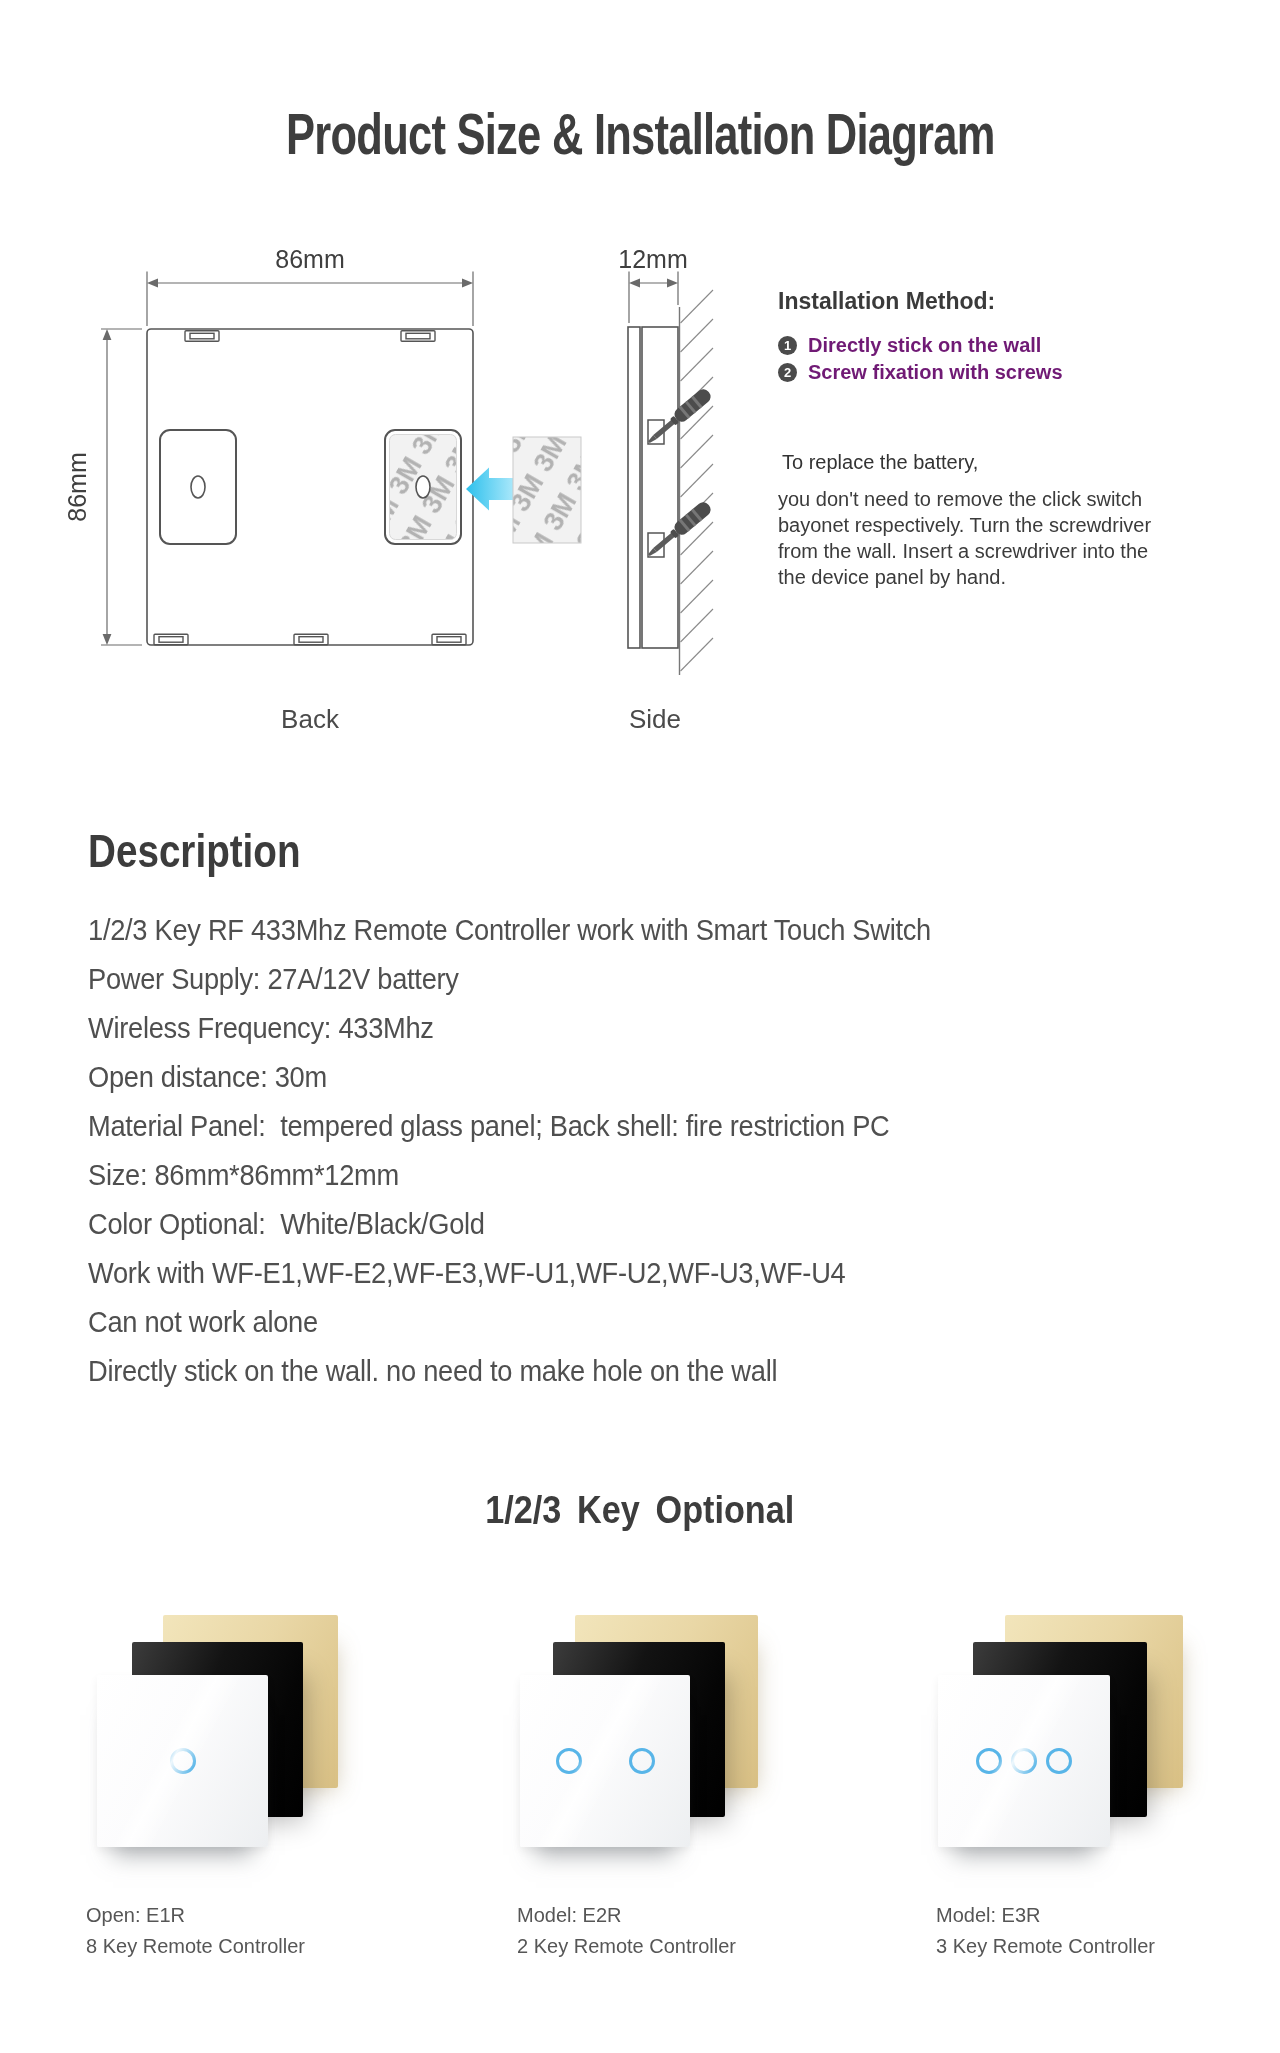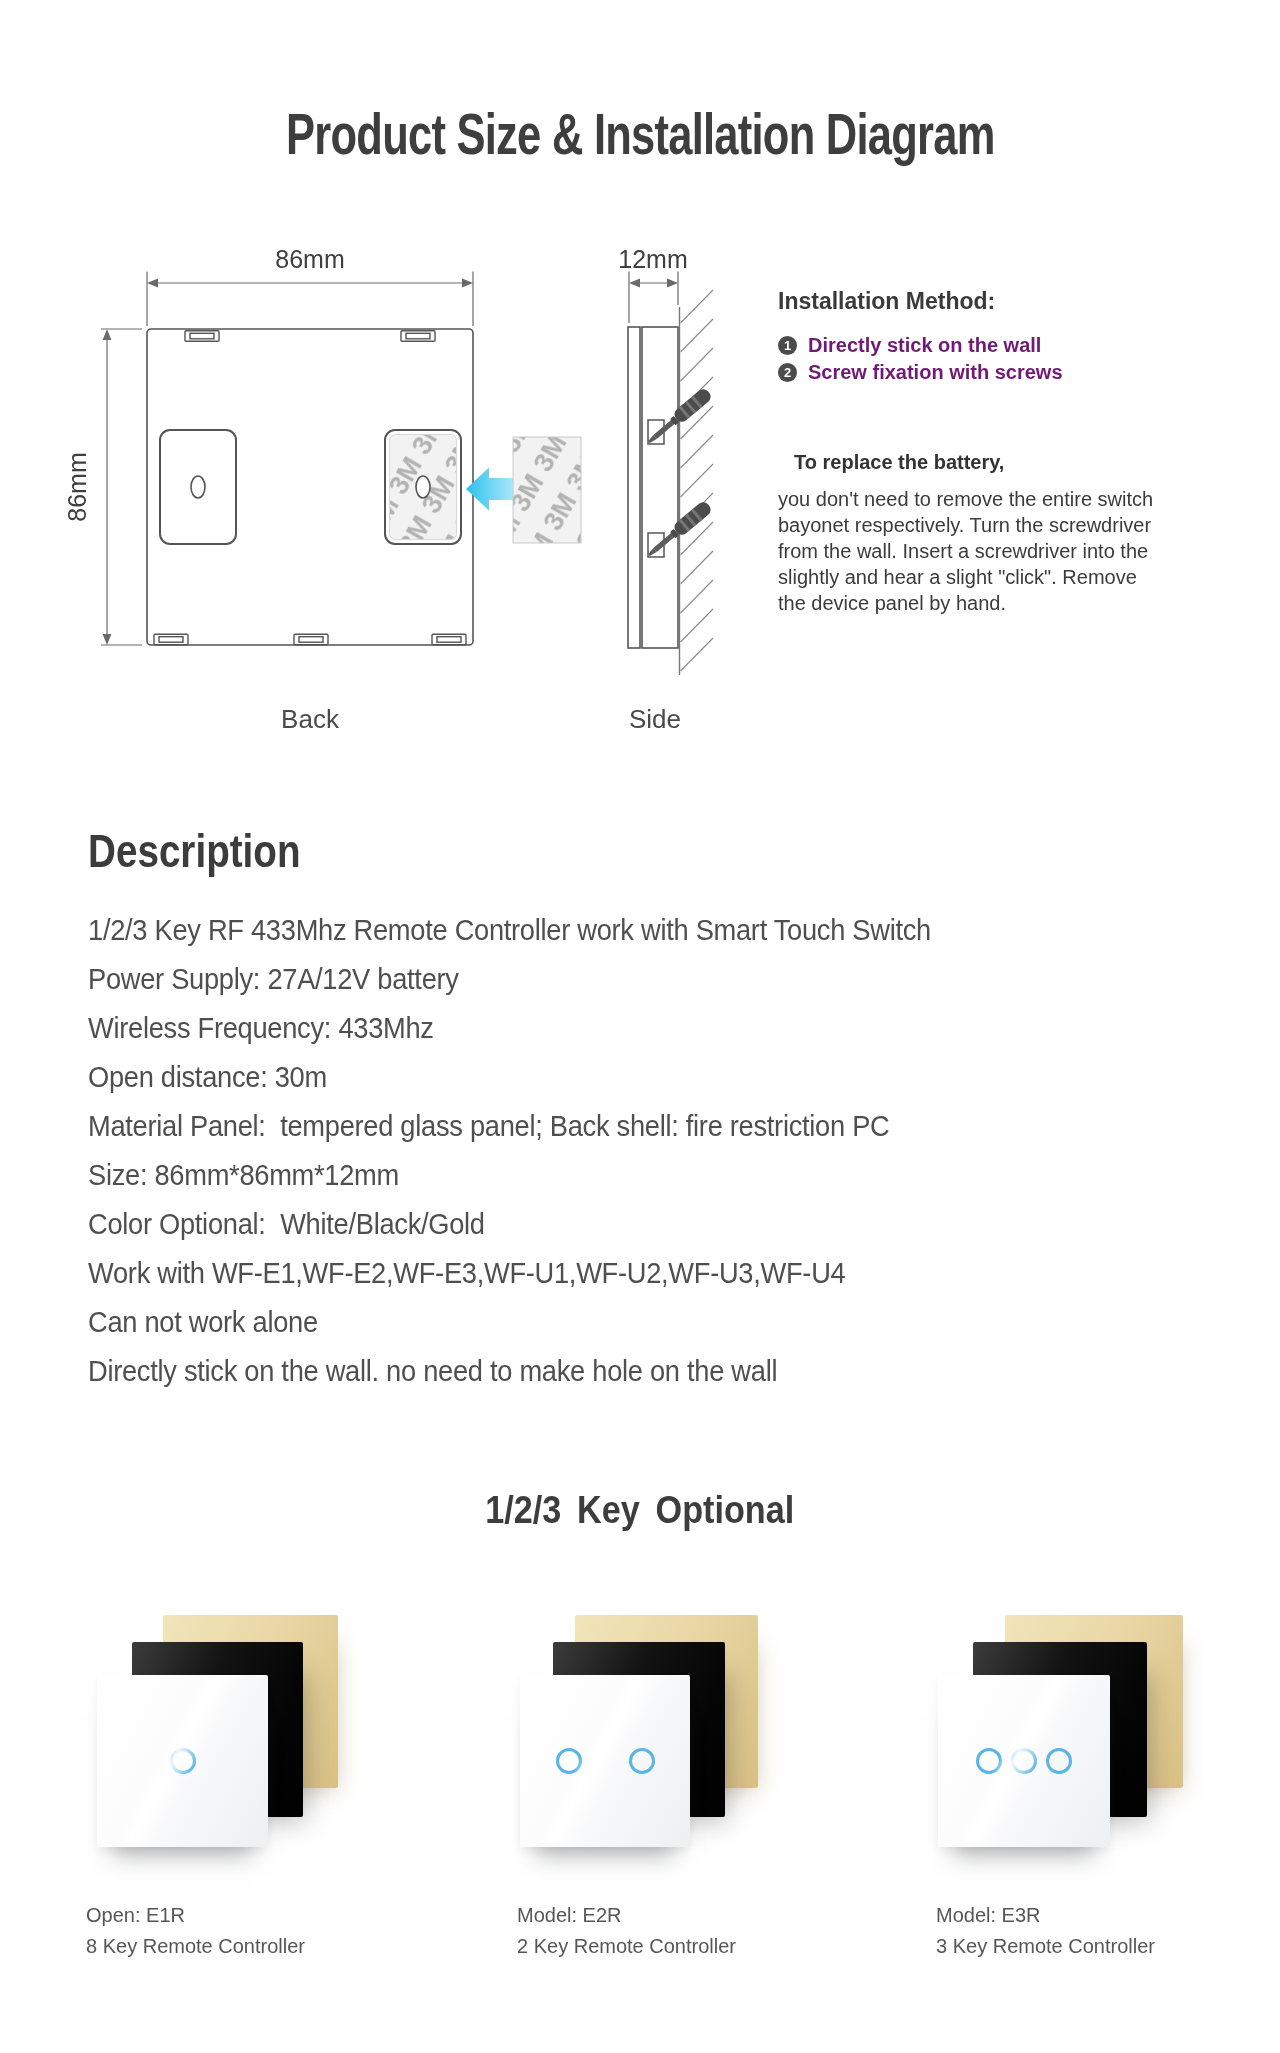--- a/index.html
+++ b/index.html
@@ -23,21 +23,21 @@
   .install-block{left:778px;top:272px;width:470px;}
   .install-heading{font-size:23px;font-weight:bold;color:#3a3a3a;margin:16px 0 17px 0;}
   .install-item{display:flex;align-items:center;gap:11px;line-height:27px;margin:0;}
   .num-badge{
     flex:0 0 auto;width:19px;height:19px;border-radius:50%;background:#4b4b4b;color:#fff;
     font-size:13px;font-weight:bold;display:inline-flex;align-items:center;justify-content:center;
   }
   .install-item-text{font-size:20px;font-weight:bold;color:#701a75;}
 
   .battery-block{left:778px;top:449px;width:480px;}
-  .battery-heading{font-size:20px;font-weight:bold;color:#333;line-height:26px;margin:0 0 11px 16px;}
+  .battery-heading{font-size:20px;font-weight:normal;color:#333;line-height:26px;margin:0 0 11px 4px;}
   .battery-line{font-size:20px;color:#3b3b3b;line-height:26px;white-space:pre-wrap;}
 
   
   .desc-heading-wrap{left:88px;top:824px;}
   .desc-heading{
     display:inline-block;font-size:46px;font-weight:bold;color:#3c3c3c;
     transform:scaleX(.84);transform-origin:left center;white-space:nowrap;
   }
   .desc-lines{left:88px;top:906px;width:1100px;}
   .desc-line{
@@ -220,24 +220,23 @@
     <span class="install-item-text">Directly stick on the wall</span>
   </div>
   <div class="install-item">
     <span class="num-badge">2</span>
     <span class="install-item-text">Screw fixation with screws</span>
   </div>
 </div>
 
 <div class="abs battery-block">
   <div class="battery-heading">To replace the battery,</div>
-  <div class="battery-line">you don't need to remove the entire switch</div>
+  <div class="battery-line">you don't need to remove the click switch</div>
   <div class="battery-line">bayonet respectively. Turn the screwdriver</div>
   <div class="battery-line">from the wall. Insert a screwdriver into the</div>
-  <div class="battery-line">slightly and hear a slight "click". Remove</div>
   <div class="battery-line">the device panel by hand.</div>
 </div>
 
 <div class="abs desc-heading-wrap">
   <span class="desc-heading">Description</span>
 </div>
 <div class="abs desc-lines">
   <div class="desc-line">1/2/3 Key RF 433Mhz Remote Controller work with Smart Touch Switch</div>
   <div class="desc-line">Power Supply: 27A/12V battery</div>
   <div class="desc-line">Wireless Frequency: 433Mhz</div>

